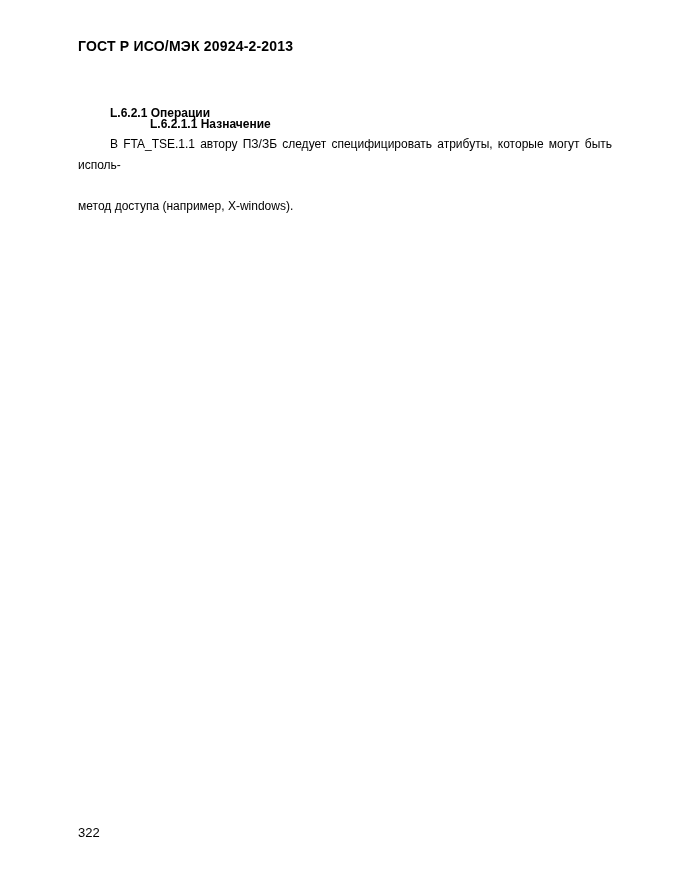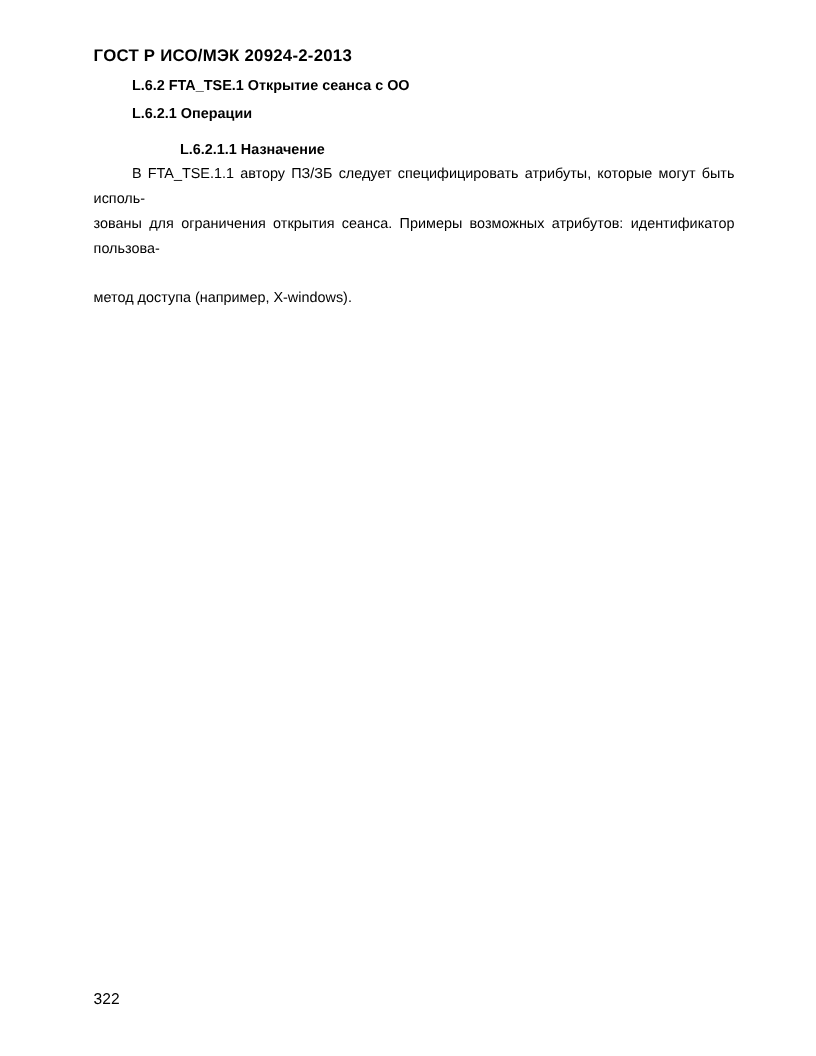--- a/index.html
+++ b/index.html
@@ -23,21 +23,21 @@
     white-space: nowrap;
   }
   .heading {
     position: absolute;
     left: 110px;
     font-size: 12px;
     font-weight: bold;
     white-space: nowrap;
   }
   .heading-1 { top: 64px; }
-  .heading-2 { top: 87px; }
+  .heading-2 { top: 106px; }
   .heading-3 { top: 117px; padding-left: 40px; }
   .paragraph {
     position: absolute;
     left: 78px;
     top: 134px;
     width: 534px;
     font-size: 12px;
     line-height: 21px;
   }
   .pline {
@@ -58,27 +58,25 @@
     font-size: 13px;
   }
 </style>
 </head>
 <body>
 
 <div class="page">
 
   <div class="doc-header">ГОСТ Р ИСО/МЭК 20924-2-2013</div>
 
-  <div class="heading heading-1">L.6.2 FTA_TSE.1 Открытие сеанса с ОО</div>
 
   <div class="heading heading-2">L.6.2.1 Операции</div>
 
   <div class="heading heading-3">L.6.2.1.1 Назначение</div>
 
   <div class="paragraph">
     <div class="pline first">В FTA_TSE.1.1 автору ПЗ/ЗБ следует специфицировать атрибуты, которые могут быть исполь-</div>
-    <div class="pline">зованы для ограничения открытия сеанса. Примеры возможных атрибутов: идентификатор пользова-</div>
     <div class="pline last">метод доступа (например, X-windows).</div>
   </div>
 
   <div class="page-number">322</div>
 
 </div>
 
 </body></html>

